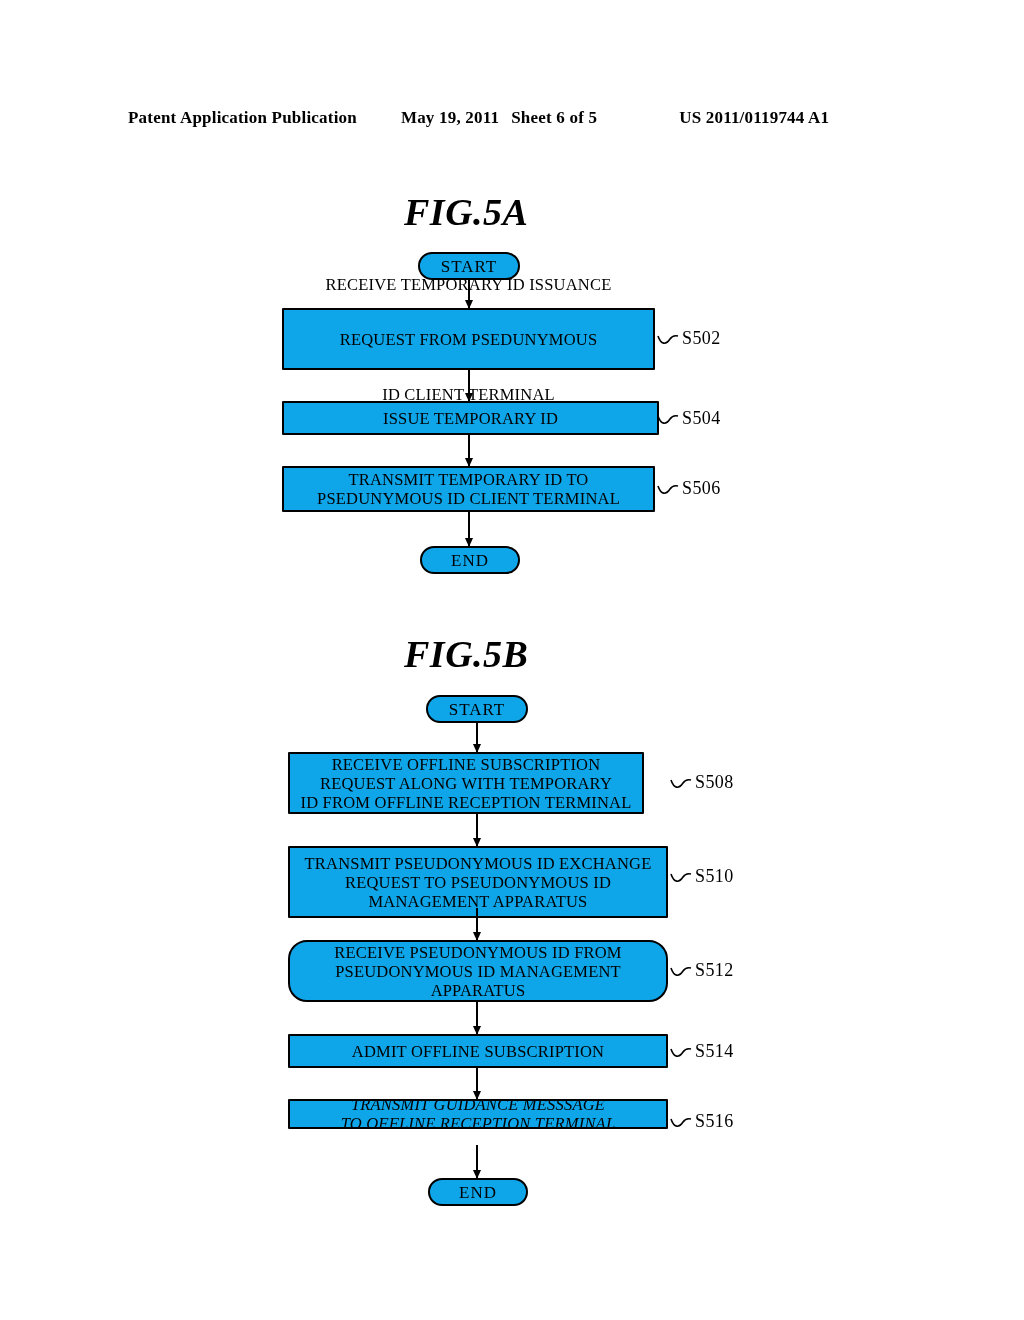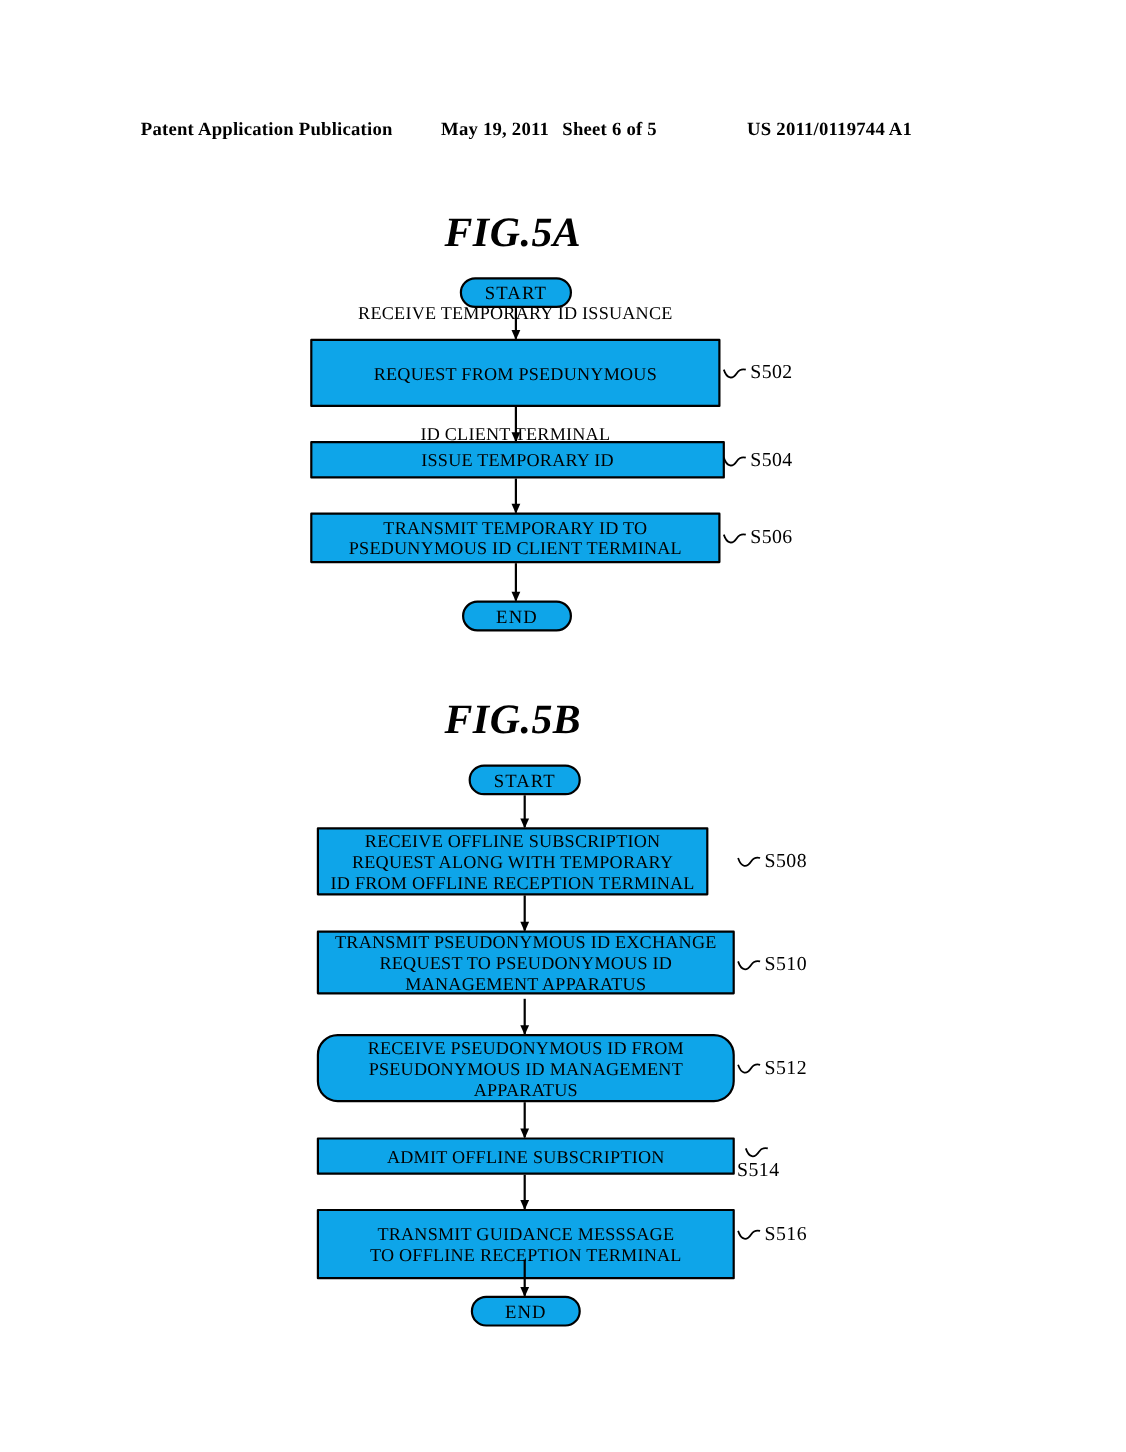--- a/index.html
+++ b/index.html
@@ -187,21 +187,21 @@
 </div>
 <div class="callout" style="left:670px; top:772px;">
   <svg class="squiggle" width="22" height="12" viewBox="0 0 22 12">
     <path d="M1 3 C4 12, 9 12, 13 6 C15 3, 17 2, 21 3" stroke="#000" stroke-width="1.6" fill="none"></path>
   </svg>
   <span class="lbl">S508</span>
 </div>
 
 <div class="conn" style="left:476px; top:814px; height:32px;"></div>
 
-<div class="node process" style="left:288px; top:846px; width:380px; height:58px;">
+<div class="node process" style="left:288px; top:846px; width:380px; height:72px;">
   <span class="ln">TRANSMIT PSEUDONYMOUS ID EXCHANGE</span>
   <span class="ln">REQUEST TO PSEUDONYMOUS ID</span>
   <span class="ln">MANAGEMENT APPARATUS</span>
 </div>
 <div class="callout" style="left:670px; top:866px;">
   <svg class="squiggle" width="22" height="12" viewBox="0 0 22 12">
     <path d="M1 3 C4 12, 9 12, 13 6 C15 3, 17 2, 21 3" stroke="#000" stroke-width="1.6" fill="none"></path>
   </svg>
   <span class="lbl">S510</span>
 </div>
@@ -218,30 +218,30 @@
     <path d="M1 3 C4 12, 9 12, 13 6 C15 3, 17 2, 21 3" stroke="#000" stroke-width="1.6" fill="none"></path>
   </svg>
   <span class="lbl">S512</span>
 </div>
 
 <div class="conn" style="left:476px; top:1002px; height:32px;"></div>
 
 <div class="node process" style="left:288px; top:1034px; width:380px; height:34px;">
   <span class="ln">ADMIT OFFLINE SUBSCRIPTION</span>
 </div>
-<div class="callout" style="left:670px; top:1041px;flex-direction:column;">
+<div class="callout" style="left:670px; top:1041px;">
   <svg class="squiggle" width="22" height="12" viewBox="0 0 22 12">
     <path d="M1 3 C4 12, 9 12, 13 6 C15 3, 17 2, 21 3" stroke="#000" stroke-width="1.6" fill="none"></path>
   </svg>
   <span class="lbl">S514</span>
 </div>
 
 <div class="conn" style="left:476px; top:1068px; height:31px;"></div>
 
-<div class="node process" style="left:288px; top:1099px; width:380px; height:64px;">
+<div class="node process" style="left:288px; top:1099px; width:380px; height:30px;font-style:italic;">
   <span class="ln">TRANSMIT GUIDANCE MESSSAGE</span>
   <span class="ln">TO OFFLINE RECEPTION TERMINAL</span>
 </div>
 <div class="callout" style="left:670px; top:1111px;">
   <svg class="squiggle" width="22" height="12" viewBox="0 0 22 12">
     <path d="M1 3 C4 12, 9 12, 13 6 C15 3, 17 2, 21 3" stroke="#000" stroke-width="1.6" fill="none"></path>
   </svg>
   <span class="lbl">S516</span>
 </div>
 

